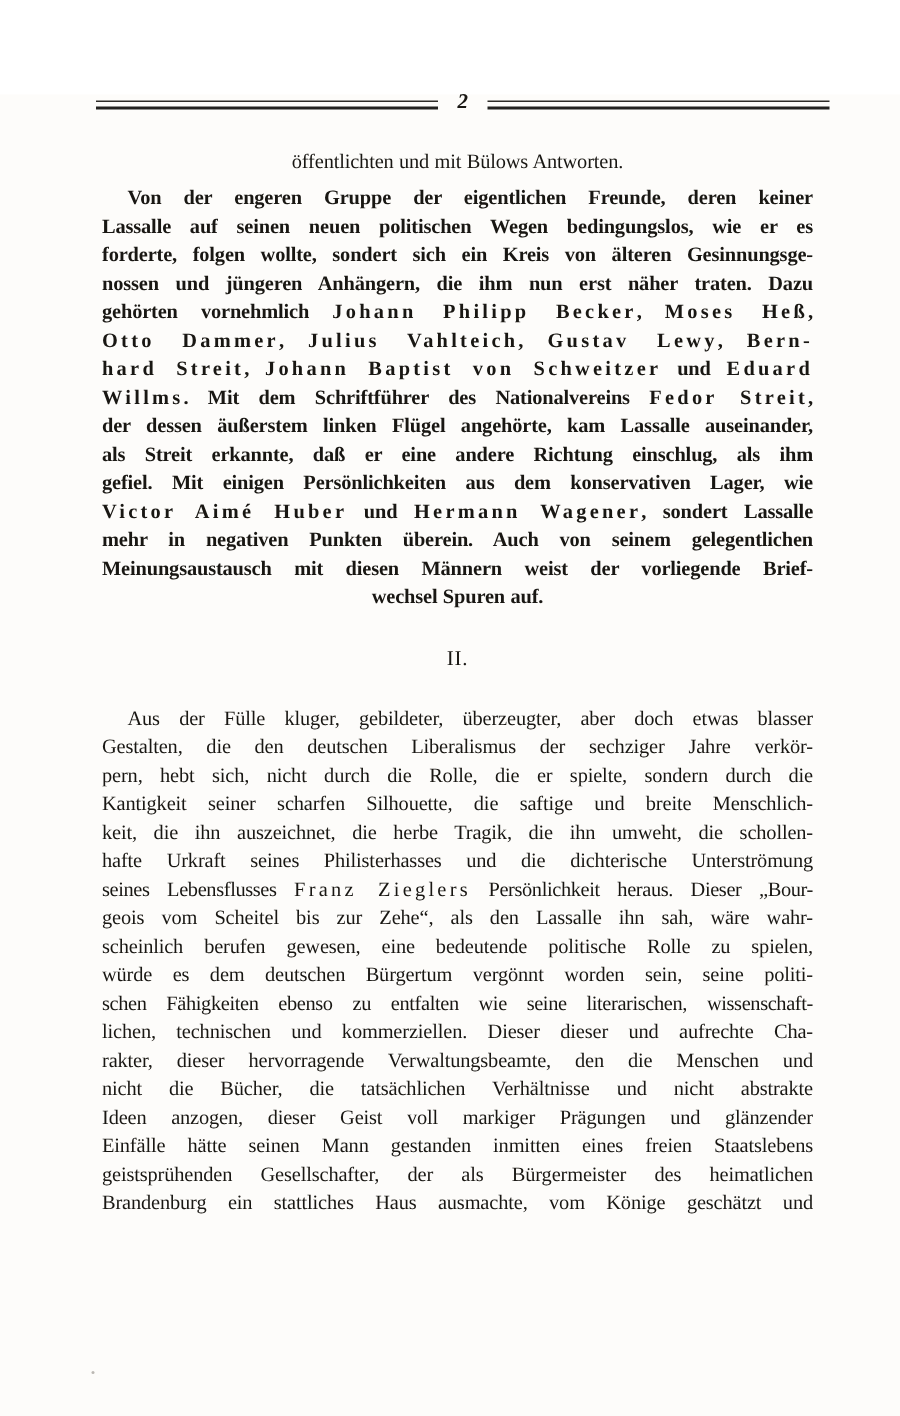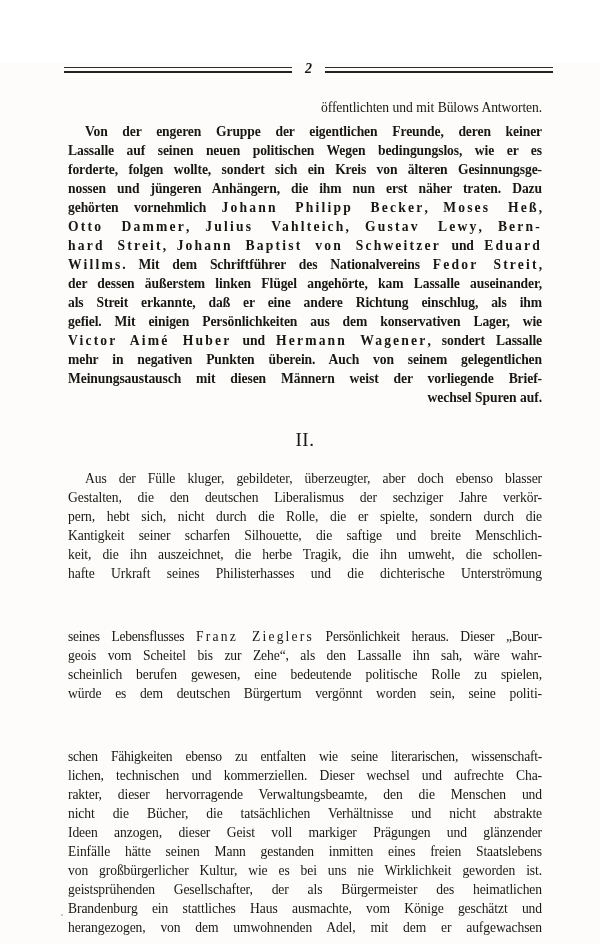--- a/index.html
+++ b/index.html
@@ -40,29 +40,29 @@
   .text-block {
     margin: 21px 0 0 68px;
     width: 474px;
     font-size: 13.6px;
     line-height: 19px;
     letter-spacing: -0.1px;
     word-spacing: 0.3px;
   }
   .paragraph { margin: 0; }
   .paragraph + .paragraph { margin-top: 5px; font-weight: bold; }
-  .line { text-align: right; white-space: normal; }
+  .line { text-align: center; white-space: normal; }
   .line.just { text-align: justify; text-align-last: justify; }
   .line.indent { text-indent: 17px; }
-  .line.tight { word-spacing: -1.6px; letter-spacing: -0.25px; margin-top: 44px; }
+  .line.tight { word-spacing: -1.6px; letter-spacing: -0.25px; }
   
   .sperr { letter-spacing: 0.16em; }
   .section-heading {
     text-align: center;
-    font-size: 19px;
+    font-size: 14px;
     margin: 23px 0 20px 0;
     letter-spacing: 0.5px;
   }
   
   .speck {
     position: absolute;
     width: 2px; height: 2px;
     border-radius: 50%;
     background: #8f8b83;
   }
@@ -94,37 +94,35 @@
         <div class="line just"><span class="seg">der dessen äußerstem linken Flügel angehörte, kam Lassalle auseinander,</span></div>
         <div class="line just"><span class="seg">als Streit erkannte, daß er eine andere Richtung einschlug, als ihm</span></div>
         <div class="line just"><span class="seg">gefiel. Mit einigen Persönlichkeiten aus dem konservativen Lager, wie</span></div>
         <div class="line just"><span class="seg sperr">Victor Aimé Huber</span><span class="seg"> und </span><span class="seg sperr">Hermann Wagener</span><span class="seg">, sondert Lassalle</span></div>
         <div class="line just"><span class="seg">mehr in negativen Punkten überein. Auch von seinem gelegentlichen</span></div>
         <div class="line just"><span class="seg">Meinungsaustausch mit diesen Männern weist der vorliegende Brief-</span></div>
         <div class="line"><span class="seg">wechsel Spuren auf.</span></div>
       </div>
       <div class="section-heading">II.</div>
       <div class="paragraph">
-        <div class="line just indent"><span class="seg">Aus der Fülle kluger, gebildeter, überzeugter, aber doch ebenso blasser</span></div>
+        <div class="line just indent"><span class="seg">Aus der Fülle kluger, gebildeter, überzeugter, aber doch etwas blasser</span></div>
         <div class="line just"><span class="seg">Gestalten, die den deutschen Liberalismus der sechziger Jahre verkör-</span></div>
         <div class="line just"><span class="seg">pern, hebt sich, nicht durch die Rolle, die er spielte, sondern durch die</span></div>
         <div class="line just"><span class="seg">Kantigkeit seiner scharfen Silhouette, die saftige und breite Menschlich-</span></div>
         <div class="line just"><span class="seg">keit, die ihn auszeichnet, die herbe Tragik, die ihn umweht, die schollen-</span></div>
         <div class="line just"><span class="seg">hafte Urkraft seines Philisterhasses und die dichterische Unterströmung</span></div>
         <div class="line just tight"><span class="seg">seines Lebensflusses </span><span class="seg sperr">Franz Zieglers</span><span class="seg"> Persönlichkeit heraus. Dieser „Bour-</span></div>
         <div class="line just"><span class="seg">geois vom Scheitel bis zur Zehe“, als den Lassalle ihn sah, wäre wahr-</span></div>
         <div class="line just"><span class="seg">scheinlich berufen gewesen, eine bedeutende politische Rolle zu spielen,</span></div>
         <div class="line just"><span class="seg">würde es dem deutschen Bürgertum vergönnt worden sein, seine politi-</span></div>
         <div class="line just tight"><span class="seg">schen Fähigkeiten ebenso zu entfalten wie seine literarischen, wissenschaft-</span></div>
-        <div class="line just"><span class="seg">lichen, technischen und kommerziellen. Dieser wechsel und aufrechte Cha-</span></div>
+        <div class="line just"><span class="seg">lichen, technischen und kommerziellen. Dieser dieser und aufrechte Cha-</span></div>
         <div class="line just"><span class="seg">rakter, dieser hervorragende Verwaltungsbeamte, den die Menschen und</span></div>
         <div class="line just"><span class="seg">nicht die Bücher, die tatsächlichen Verhältnisse und nicht abstrakte</span></div>
         <div class="line just"><span class="seg">Ideen anzogen, dieser Geist voll markiger Prägungen und glänzender</span></div>
         <div class="line just"><span class="seg">Einfälle hätte seinen Mann gestanden inmitten eines freien Staatslebens</span></div>
-        <div class="line just"><span class="seg">von großbürgerlicher Kultur, wie es bei uns nie Wirklichkeit geworden ist.</span></div>
         <div class="line just"><span class="seg">geistsprühenden Gesellschafter, der als Bürgermeister des heimatlichen</span></div>
         <div class="line just"><span class="seg">Brandenburg ein stattliches Haus ausmachte, vom Könige geschätzt und</span></div>
-        <div class="line just"><span class="seg">herangezogen, von dem umwohnenden Adel, mit dem er aufgewachsen</span></div>
       </div>
     </div>
 
   <div class="speck s2"></div>
 </div>
 
 </body></html>

